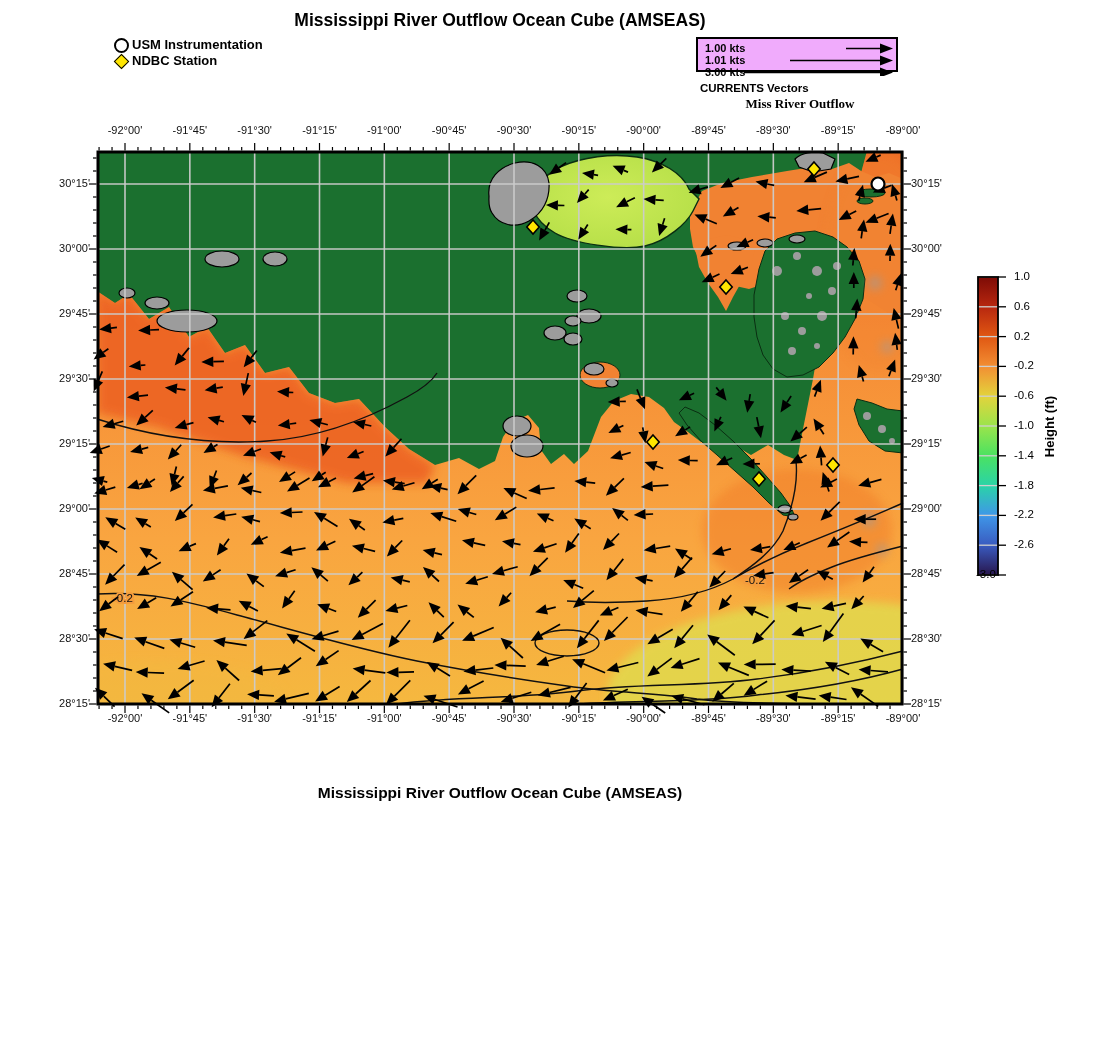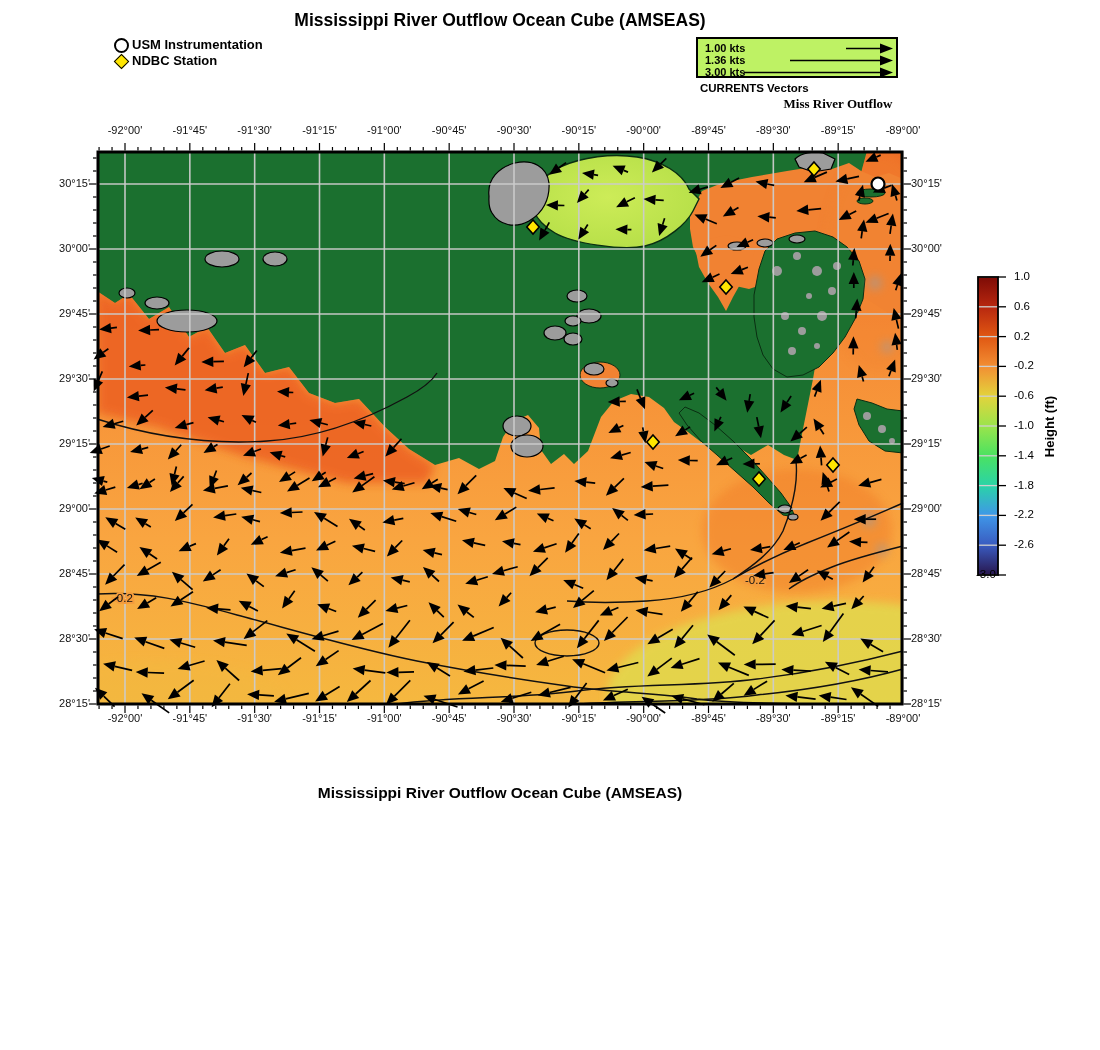--- a/index.html
+++ b/index.html
@@ -3,27 +3,27 @@
 <meta charset="utf-8">
 <style>
   html,body{margin:0;padding:0;background:#fff;}
   .page{width:1100px;height:1050px;position:relative;background:#ffffff;
         font-family:"Liberation Sans", sans-serif;overflow:hidden;}
   .abs{position:absolute;}
   .title-top{left:0;top:10px;width:1000px;text-align:center;font-size:17.5px;font-weight:bold;color:#000;}
   .subtitle{left:100px;top:99px;width:800px;text-align:center;font-family:"Liberation Serif",serif;
             font-size:15.5px;font-weight:bold;color:#000;}
   .title-bottom{left:0;top:784px;width:1000px;text-align:center;font-size:15.5px;font-weight:bold;color:#000;}
-  .miss-river{left:768px;top:96px;width:140px;text-align:center;font-family:"Liberation Serif",serif;
+  .miss-river{left:730px;top:96px;width:140px;text-align:center;font-family:"Liberation Serif",serif;
               font-size:13px;font-weight:bold;color:#000;}
   .legend-label{font-size:13px;font-weight:bold;color:#000;line-height:15px;text-align:center;}
   .legend-circle{left:114px;top:38px;width:11px;height:11px;border:2.2px solid #000;border-radius:50%;background:#fff;}
   .legend-diamond{left:116px;top:56px;width:9px;height:9px;border:1.6px solid #000;background:#ffe600;
                   transform:rotate(45deg);}
-  .cv-box{left:696px;top:37px;width:202px;height:41px;border:2.5px solid #000;background:#bef264;box-sizing:border-box;}
+  .cv-box{left:696px;top:37px;width:202px;height:35px;border:2.5px solid #000;background:#f0abfc;box-sizing:border-box;}
   .cv-row{position:absolute;left:7px;font-size:11px;font-weight:bold;line-height:12px;color:#000;}
   .cv-caption{left:700px;top:82px;font-size:11.5px;font-weight:bold;color:#000;}
   .axis-label{position:absolute;font-size:11px;color:#111;}
   .lon-label{width:70px;text-align:center;}
   .lat-label-l{width:60px;text-align:right;}
   .lat-label-r{width:60px;text-align:left;}
   .cb-tick-label{position:absolute;font-size:11.5px;color:#000;}
   .cb-axis-label{left:939px;top:419px;width:220px;text-align:center;font-size:13px;font-weight:bold;
                  transform:rotate(-90deg);color:#000;}
   svg{display:block;}
@@ -35,21 +35,21 @@
 
   <div class="abs title-top">Mississippi River Outflow Ocean Cube (AMSEAS)</div>
 
   <div class="abs legend-circle"></div>
   <div class="abs legend-label" style="left:132px;top:37px;">USM Instrumentation</div>
   <div class="abs legend-diamond"></div>
   <div class="abs legend-label" style="left:132px;top:53px;">NDBC Station</div>
 
   <div class="abs cv-box">
     <div class="cv-row" style="top:3px;">1.00 kts</div>
-    <div class="cv-row" style="top:15px;">1.36 kts</div>
+    <div class="cv-row" style="top:15px;">1.01 kts</div>
     <div class="cv-row" style="top:27px;">3.00 kts</div>
     <svg id="cvsvg" style="position:absolute;left:0;top:0;" width="198" height="37" viewBox="0 0 198 37">
         <line x1="148" y1="9.5" x2="184" y2="9.5" stroke="#000" stroke-width="1.4"></line>
         <polygon points="195,9.5 182,4.5 182,14.5" fill="#000"></polygon>
         <line x1="92" y1="21.5" x2="184" y2="21.5" stroke="#000" stroke-width="1.4"></line>
         <polygon points="195,21.5 182,16.5 182,26.5" fill="#000"></polygon>
         <line x1="46" y1="33.5" x2="184" y2="33.5" stroke="#000" stroke-width="1.4"></line>
         <polygon points="195,33.5 182,28.5 182,38.5" fill="#000"></polygon>
       </svg>
   </div>

